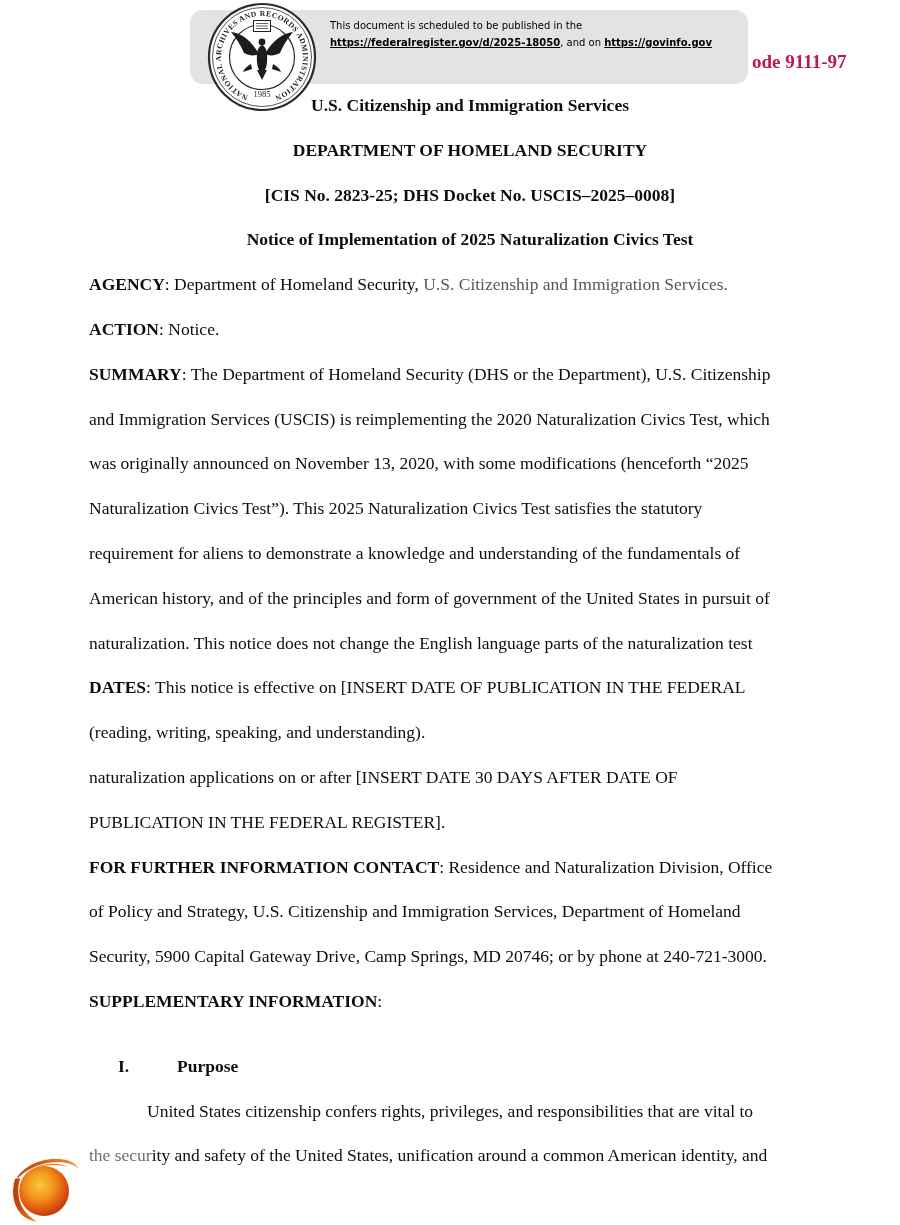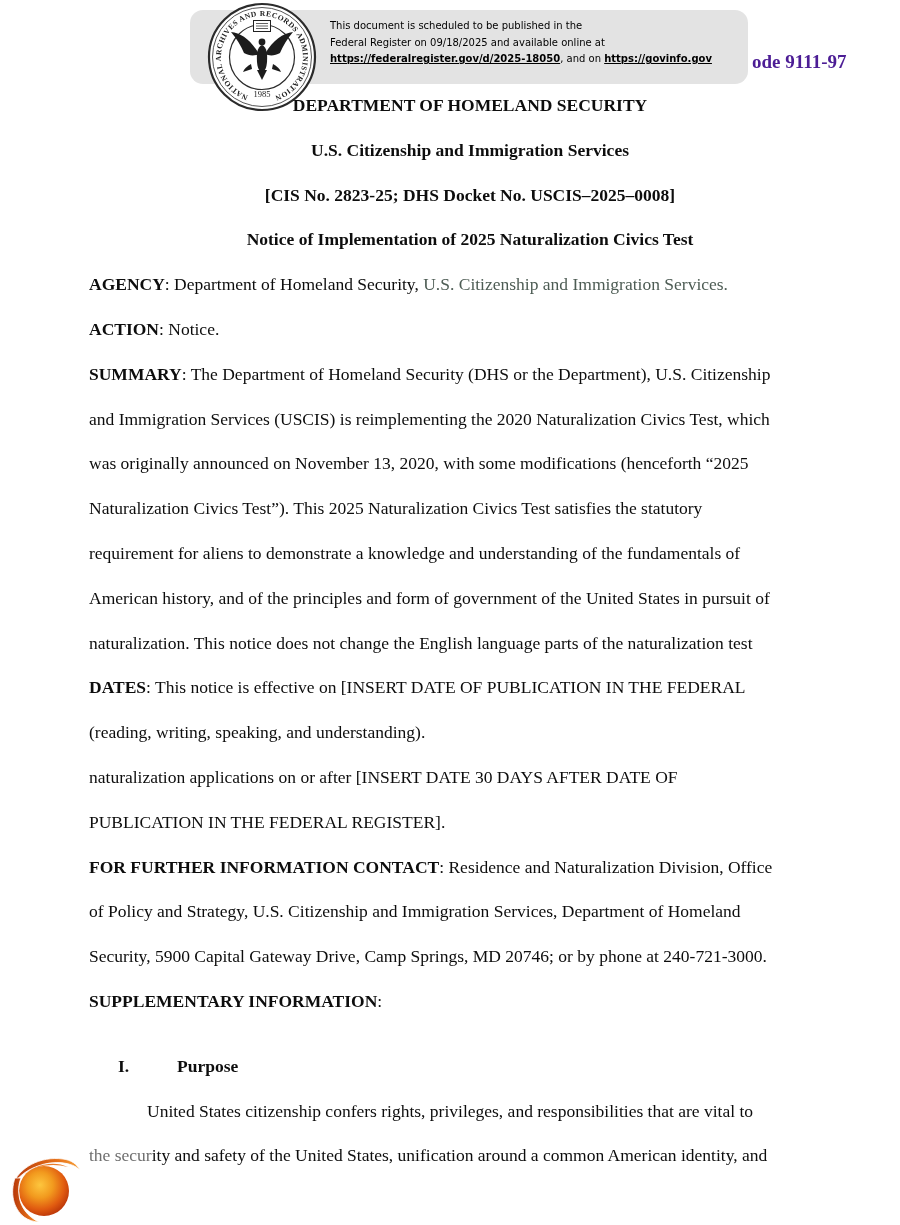--- a/index.html
+++ b/index.html
@@ -22,21 +22,21 @@
     font-family:"DejaVu Sans", sans-serif;
     font-size:10px;line-height:16.6px;
     color:#000000;white-space:nowrap;
   }
   .banner-text .b{font-weight:bold;}
   .banner-text .u{text-decoration:underline;}
   .seal{position:absolute;left:207px;top:2px;}
   .billing{
     position:absolute;left:752px;top:51px;
     font-family:"Liberation Serif", serif;
-    font-weight:bold;font-size:19px;color:#4c1d95;
+    font-weight:bold;font-size:19px;color:#be185d;
     white-space:nowrap;
   }
   
   .doc{
     position:absolute;left:89px;top:83px;width:762px;
     font-size:17.5px;line-height:44.8px;color:#0d0d0d;
   }
   .doc .line{white-space:nowrap;}
   .doc .hc{text-align:center;font-weight:bold;}
   .doc .sec{padding-left:29px;font-weight:bold;}
@@ -49,21 +49,20 @@
   .wlogo{position:absolute;left:11px;top:1153px;}
 </style>
 </head>
 <body>
 
 <div class="page">
 
   <div class="banner">
     <div class="banner-text">
         <div class="line"><span class="">This document is scheduled to be published in the</span></div>
-        <div class="line"><span class="">Federal Register on 09/18/2025 and available online at</span></div>
         <div class="line"><span class="b u">https://federalregister.gov/d/2025-18050</span><span class="">, and on </span><span class="b u">https://govinfo.gov</span></div>
       </div>
   </div>
 
   <div class="billing">ode 9111-97</div>
 
   <svg class="seal" width="110" height="110" viewBox="0 0 110 110">
     <circle cx="55" cy="55" r="53" fill="#ffffff" stroke="#2b2b2b" stroke-width="2.2"></circle>
     <circle cx="55" cy="55" r="49.5" fill="none" stroke="#2b2b2b" stroke-width="0.8"></circle>
     <circle cx="55" cy="55" r="32.5" fill="none" stroke="#2b2b2b" stroke-width="1.2"></circle>
@@ -87,22 +86,22 @@
       <path d="M58,52 C66,38 76,31 86,30 C80,37 76,44 73,51 C68,54 62,54 58,52 Z"></path>
       <circle cx="55" cy="40" r="3.4"></circle>
       <path d="M55,43 C50,45 49.5,52 50,60 C50.5,66 52,69 55,70 C58,69 59.5,66 60,60 C60.5,52 60,45 55,43 Z"></path>
       <path d="M50,68 L55,78 L60,68 Z"></path>
       <path d="M44,62 C40,64 37,67 36,70 L45,67 Z"></path>
       <path d="M66,62 C70,64 73,67 74,70 L65,67 Z"></path>
     </g>
   </svg>
 
   <div class="doc">
+      <div class="line hc"><span class="">U.S. Citizenship and Immigration Services</span></div>
       <div class="line hc"><span class="">DEPARTMENT OF HOMELAND SECURITY</span></div>
-      <div class="line hc"><span class="">U.S. Citizenship and Immigration Services</span></div>
       <div class="line hc"><span class="">[CIS No. 2823-25; DHS Docket No. USCIS–2025–0008]</span></div>
       <div class="line hc"><span class="">Notice of Implementation of 2025 Naturalization Civics Test</span></div>
       <div class="line"><span class="b">AGENCY</span><span class="">: Department of Homeland Security, </span><span class="muted">U.S. Citizenship and Immigration Services.</span></div>
       <div class="line"><span class="b">ACTION</span><span class="">: Notice.</span></div>
       <div class="line"><span class="b">SUMMARY</span><span class="">: The Department of Homeland Security (DHS or the Department), U.S. Citizenship</span></div>
       <div class="line"><span class="">and Immigration Services (USCIS) is reimplementing the 2020 Naturalization Civics Test, which</span></div>
       <div class="line"><span class="">was originally announced on November 13, 2020, with some modifications (henceforth “2025</span></div>
       <div class="line"><span class="">Naturalization Civics Test”). This 2025 Naturalization Civics Test satisfies the statutory</span></div>
       <div class="line"><span class="">requirement for aliens to demonstrate a knowledge and understanding of the fundamentals of</span></div>
       <div class="line"><span class="">American history, and of the principles and form of government of the United States in pursuit of</span></div>

